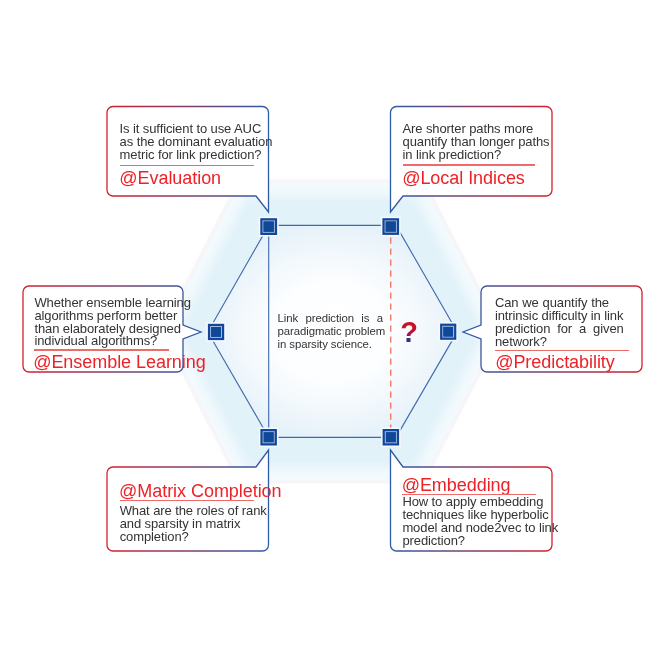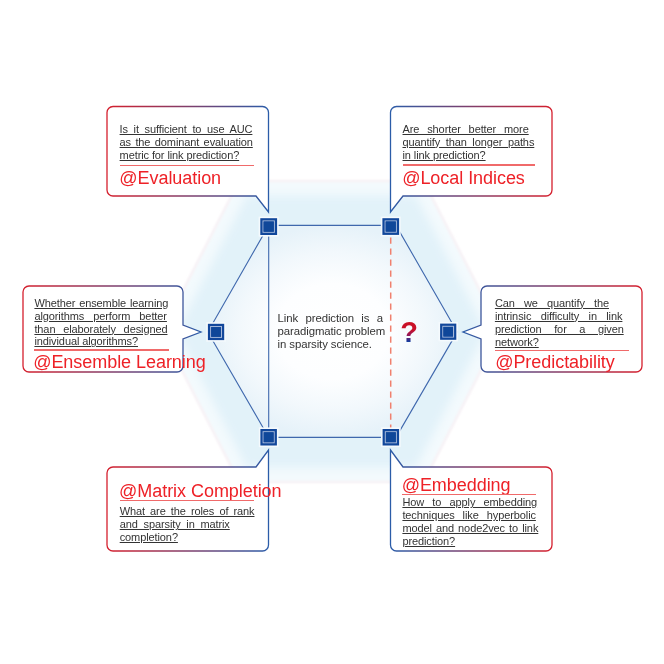--- a/index.html
+++ b/index.html
@@ -1,22 +1,22 @@
 <!DOCTYPE html>
 <html><head>
 <meta charset="utf-8">
 <style>
   html,body{margin:0;padding:0;}
   body{width:664px;height:664px;background:#ffffff;overflow:hidden;
        font-family:"Liberation Sans",sans-serif;}
   #stage{position:relative;width:664px;height:664px;}
   svg.layer{position:absolute;left:0;top:0;width:664px;height:664px;}
 
-  .qtext{position:absolute;color:#333333;font-size:11px;line-height:12.95px;
-         letter-spacing:-0.1px;text-decoration:underline;}
+  .qtext{position:absolute;color:#333333;font-size:13px;line-height:12.95px;
+         letter-spacing:-0.1px;}
   .qtext div{white-space:nowrap;text-align:justify;text-align-last:justify;}
   .qtext div.nat{text-align-last:left;}
   .tag{position:absolute;color:#ee2127;font-size:18px;line-height:17px;
        letter-spacing:-0.05px;white-space:nowrap;}
   .rule{position:absolute;height:1.25px;background:#f06a6a;}
 
   #centerText{position:absolute;color:#333333;font-size:11.4px;line-height:12.95px;
               letter-spacing:-0.1px;}
   #centerText div{white-space:nowrap;text-align:justify;text-align-last:justify;}
   #centerText div.nat{text-align-last:left;}
@@ -126,21 +126,21 @@
 
 <div class="qtext" style="left:119.6px;top:122.7px;width:133.5px;">
   <div style="width:132.8px">Is it sufficient to use AUC</div>
   <div style="width:133.2px">as the dominant evaluation</div>
   <div class="nat">metric for link prediction?</div>
 </div>
 <div class="rule" style="left:120px;top:164.90px;width:133.5px;"></div>
 <div class="tag" style="left:119.3px;top:170.0px;">@Evaluation</div>
 
 <div class="qtext" style="left:402.5px;top:122.7px;width:132.4px;">
-  <div style="width:126.2px">Are shorter better more</div>
+  <div style="width:126.2px">Are shorter paths more</div>
   <div style="width:131.8px">quantify than longer paths</div>
   <div class="nat">in link prediction?</div>
 </div>
 <div class="rule" style="left:402.7px;top:164.40px;width:132.4px;"></div>
 <div class="tag" style="left:402.2px;top:170.0px;">@Local Indices</div>
 
 <div class="qtext" style="left:34.4px;top:296.6px;width:134.4px;">
   <div style="width:133.9px">Whether ensemble learning</div>
   <div style="width:132.5px">algorithms perform better</div>
   <div style="width:133.1px">than elaborately designed</div>

